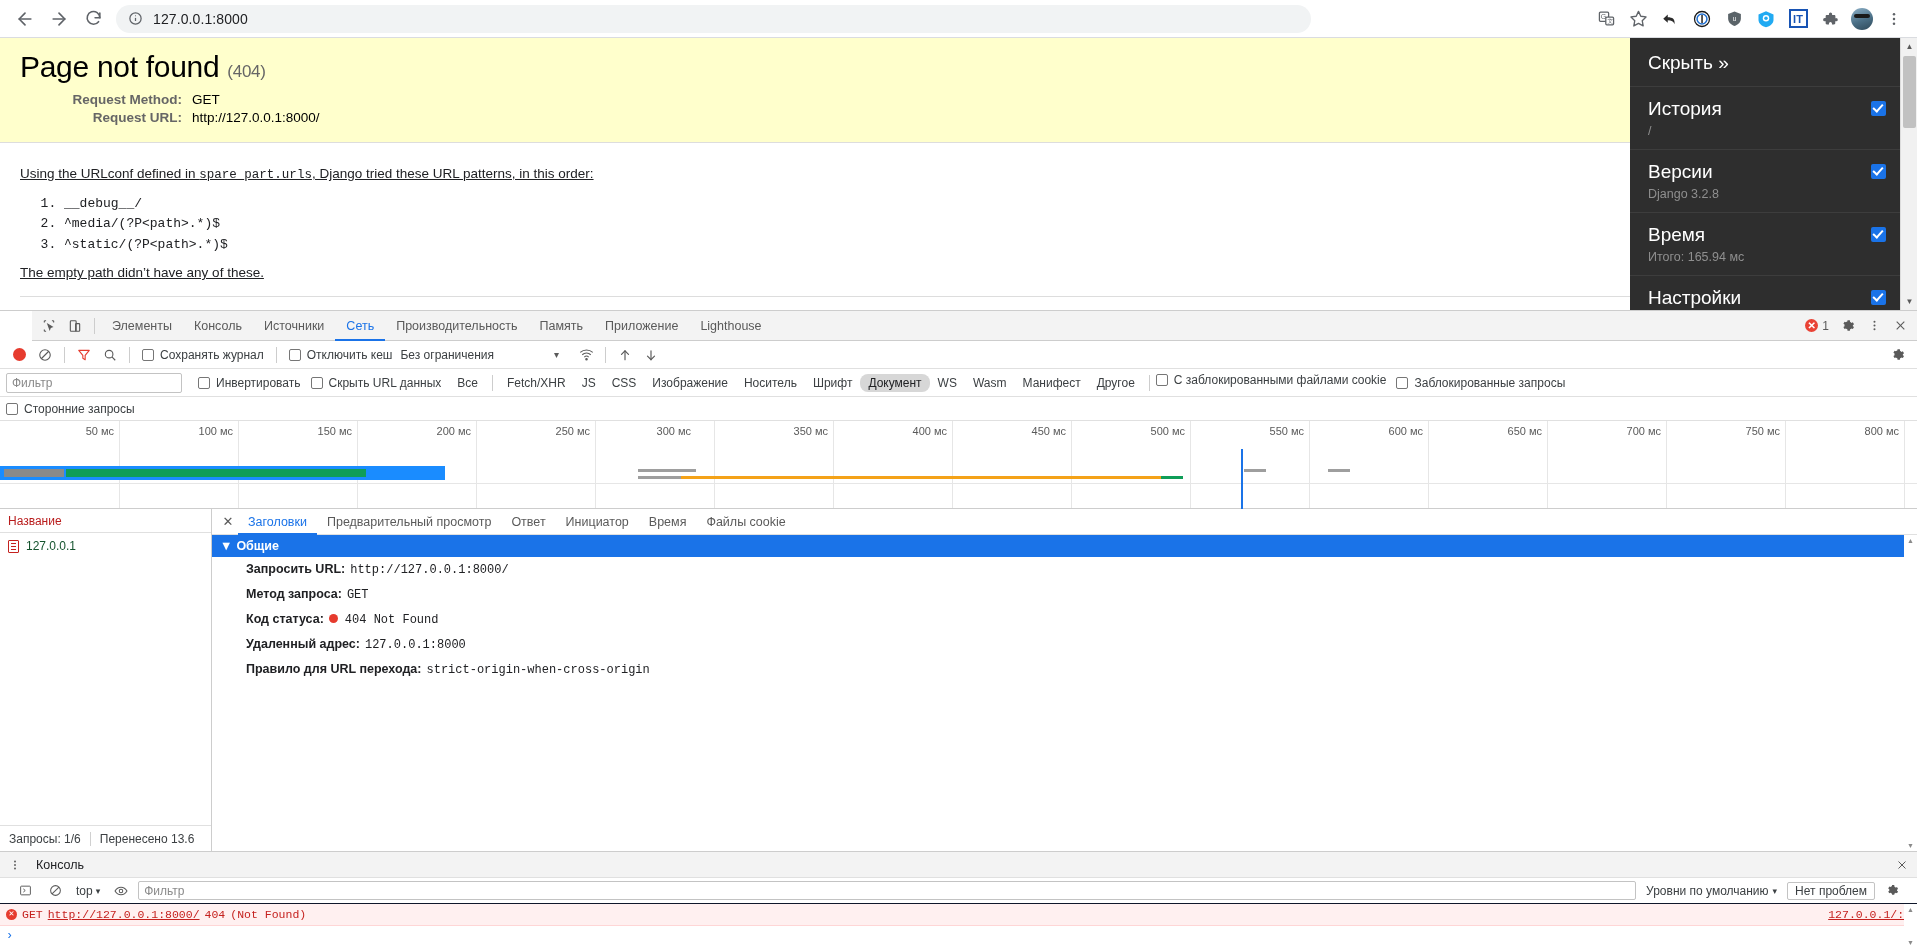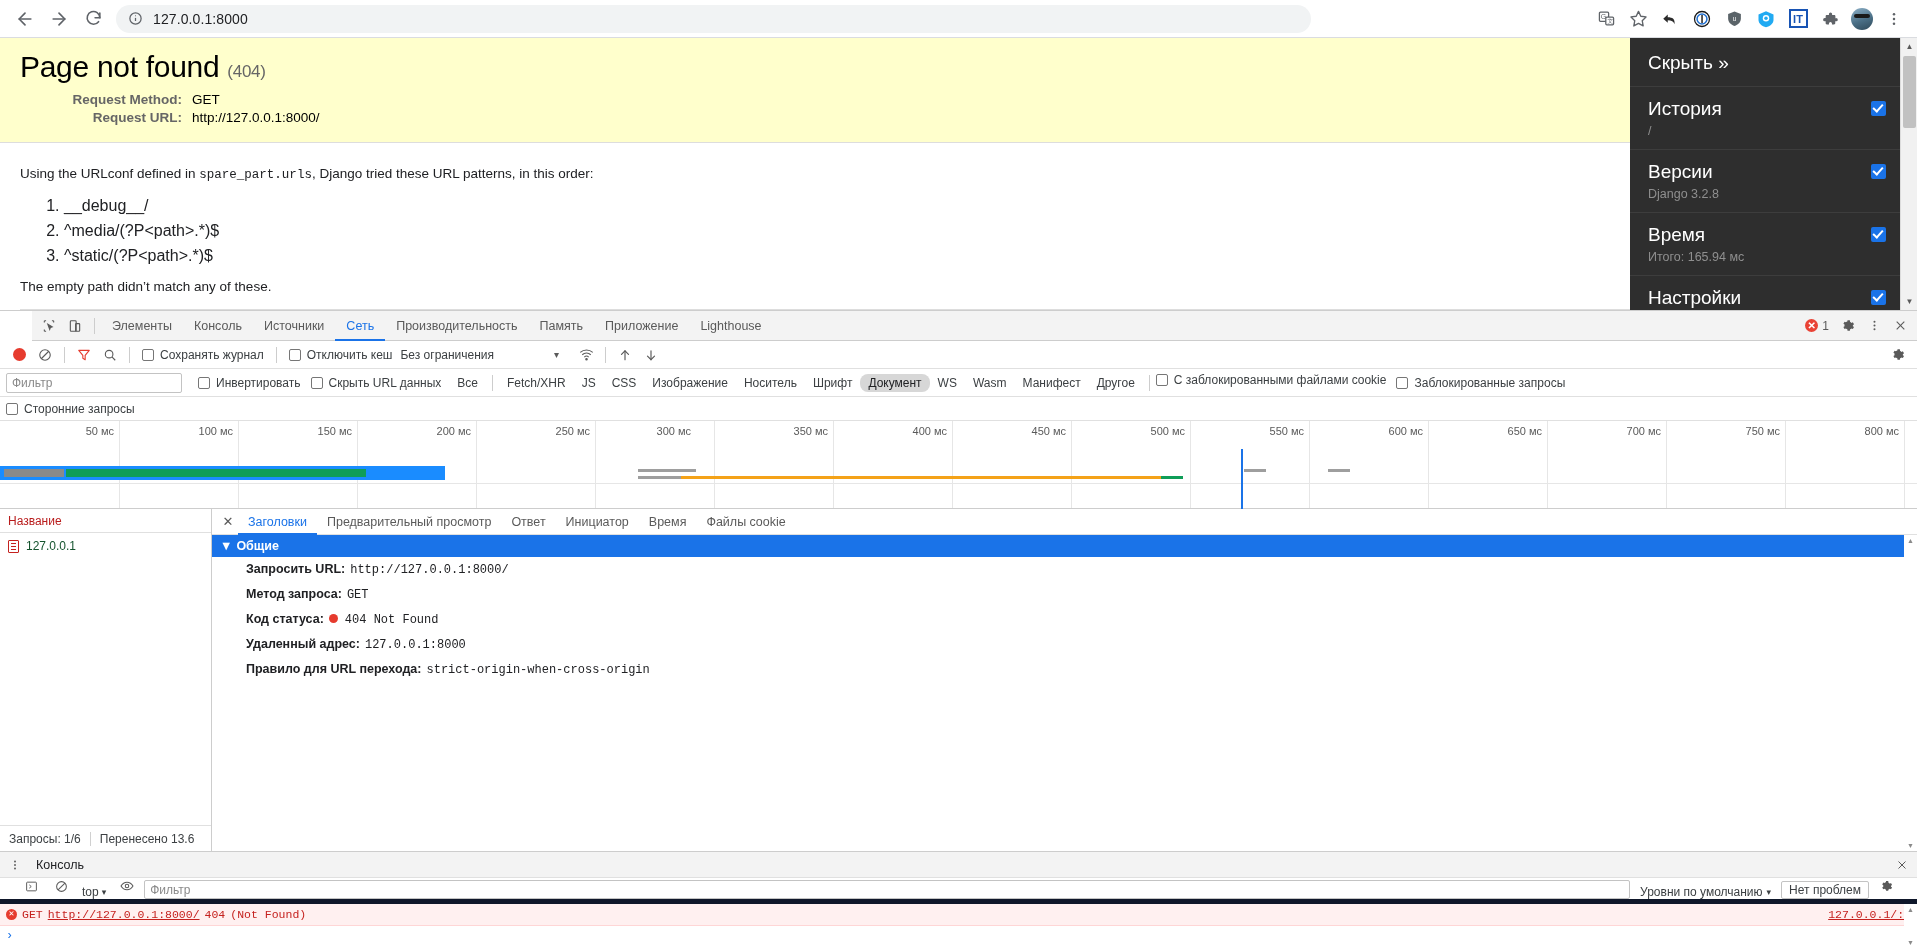--- a/index.html
+++ b/index.html
@@ -59,22 +59,22 @@
   .meta-table { margin:8px 0 0 0; font-size:13.5px; }
   .meta-row { display:flex; margin-bottom:3px; }
   .meta-key {
     width:192px; text-align:right; font-weight:bold; color:#666;
     padding-right:10px;
   }
   .meta-val { color:#000; }
   #django-body { padding:12px 20px 0 20px; font-size:13.5px; line-height:1.5; }
   #django-body code, .mono { font-family:"Liberation Mono", monospace; font-size:12.5px; }
   #django-body ol { margin:8px 0 8px 22px; padding-left:22px; }
-  #django-body ol li { font-family:Liberation Sans, sans-serif; font-size:16px; margin:1px 0; }
-  #django-body p { margin:9px 0; }
+  #django-body ol li { font-family:Liberation Mono, monospace; font-size:13px; margin:1px 0; }
+  #django-body p { margin:9px 0;text-decoration:underline; }
   #dj-hr { border:0; border-top:1px solid #ddd; margin:12px 0 0 0; }
 
   
   #djdt {
     position:absolute; top:0; right:17px; width:270px; height:272px;
     background:#2e2e2e; color:#fff; font-family:"Liberation Sans", sans-serif;
     overflow:hidden; z-index:5;
   }
   #djdt .djdt-hide {
     padding:14px 18px 12px 18px; font-size:19px; color:#fff;
@@ -230,22 +230,22 @@
   }
 
   
   #drawer { height:96px; flex:0 0 auto; display:flex; flex-direction:column; background:#fff; }
   #drawer-tabs {
     height:26px; display:flex; align-items:center; border-bottom:1px solid #e0e0e0;
     padding-left:4px; background:#f3f3f3; flex:0 0 auto;
   }
   .kebab { width:22px; height:22px; display:flex; align-items:center; justify-content:center; color:#5a5a5a; }
   #console-toolbar {
-    height:26px; display:flex; align-items:flex-end; gap:4px; padding:0 18px;
-    border-bottom:5px solid #0f172a; flex:0 0 auto; background:#fff;
+    height:26px; display:flex; align-items:center; gap:4px; padding:0 12px;
+    border-bottom:1px solid #0f172a; flex:0 0 auto; background:#fff;
   }
   #console-filter {
     flex:1 1 auto; height:19px; border:1px solid #c3c3c3; border-radius:2px;
     font-size:12px; padding:0 5px; color:#202124; background:#fff;
     font-family:"Liberation Sans", sans-serif; min-width:40px;
   }
   #console-filter::placeholder { color:#8a8a8a; }
   .ctx-sel { display:flex; align-items:center; gap:3px; color:#3c4043; font-size:12px; padding:0 4px; }
   .lvl-sel { display:flex; align-items:center; gap:4px; color:#3c4043; font-size:12px; padding:0 6px; white-space:nowrap; }
   .no-issues {
@@ -392,21 +392,21 @@
 
   <div id="django-body">
     <p>
       <span>Using the URLconf defined in </span><code class="mono">spare_part.urls</code><span>, Django tried these URL patterns, in this order:</span>
     </p>
     <ol>
       <li>__debug__/</li>
       <li>^media/(?P&lt;path&gt;.*)$</li>
       <li>^static/(?P&lt;path&gt;.*)$</li>
     </ol>
-    <p>The empty path didn’t match any of these.</p>
+    <p>The empty path didn’t have any of these.</p>
     <hr id="dj-hr">
     <p>
       <span>You’re seeing this error because you have </span><code class="mono">DEBUG = True</code><span> in your Django settings file. Change that to </span><code class="mono">False</code><span>, and Django will display a standard 404 page.</span>
     </p>
   </div>
 
   <div id="djdt">
     <div class="djdt-hide">Скрыть »</div>
 
     <div class="djdt-panel">

